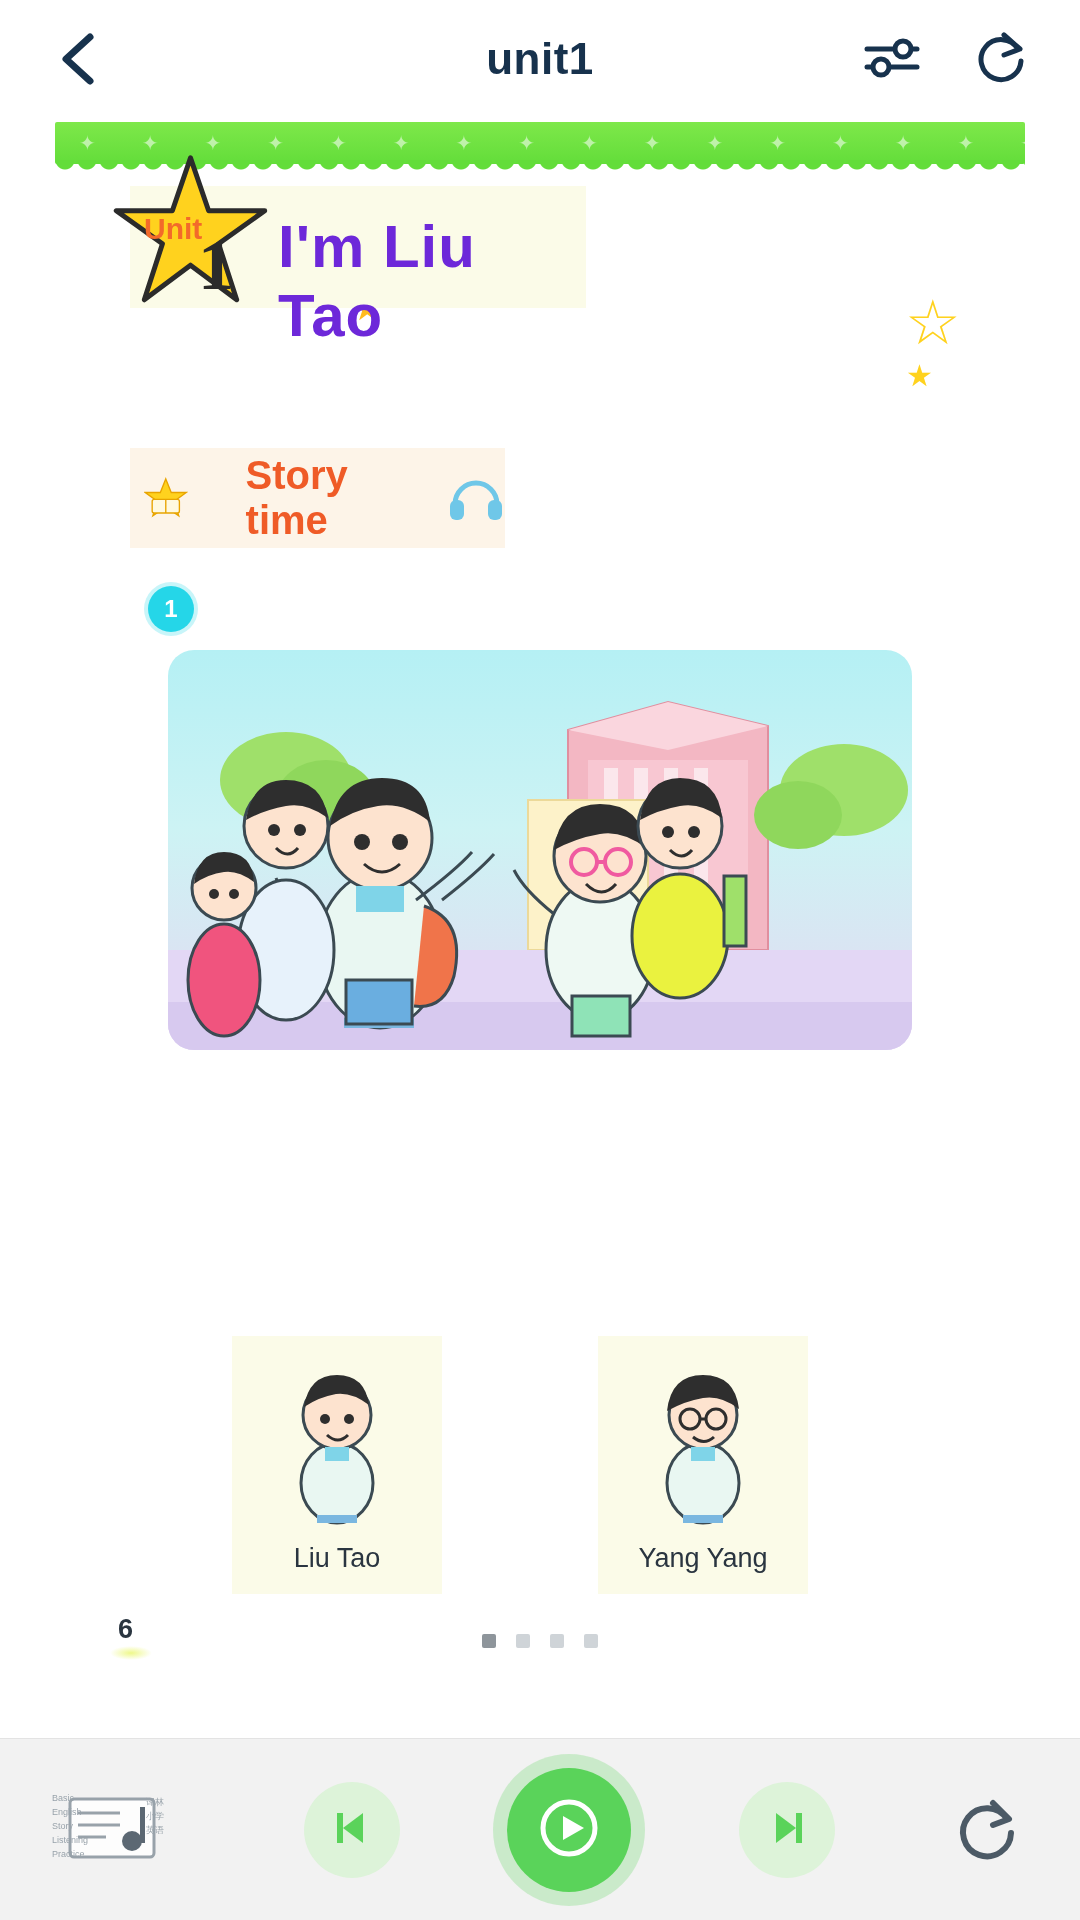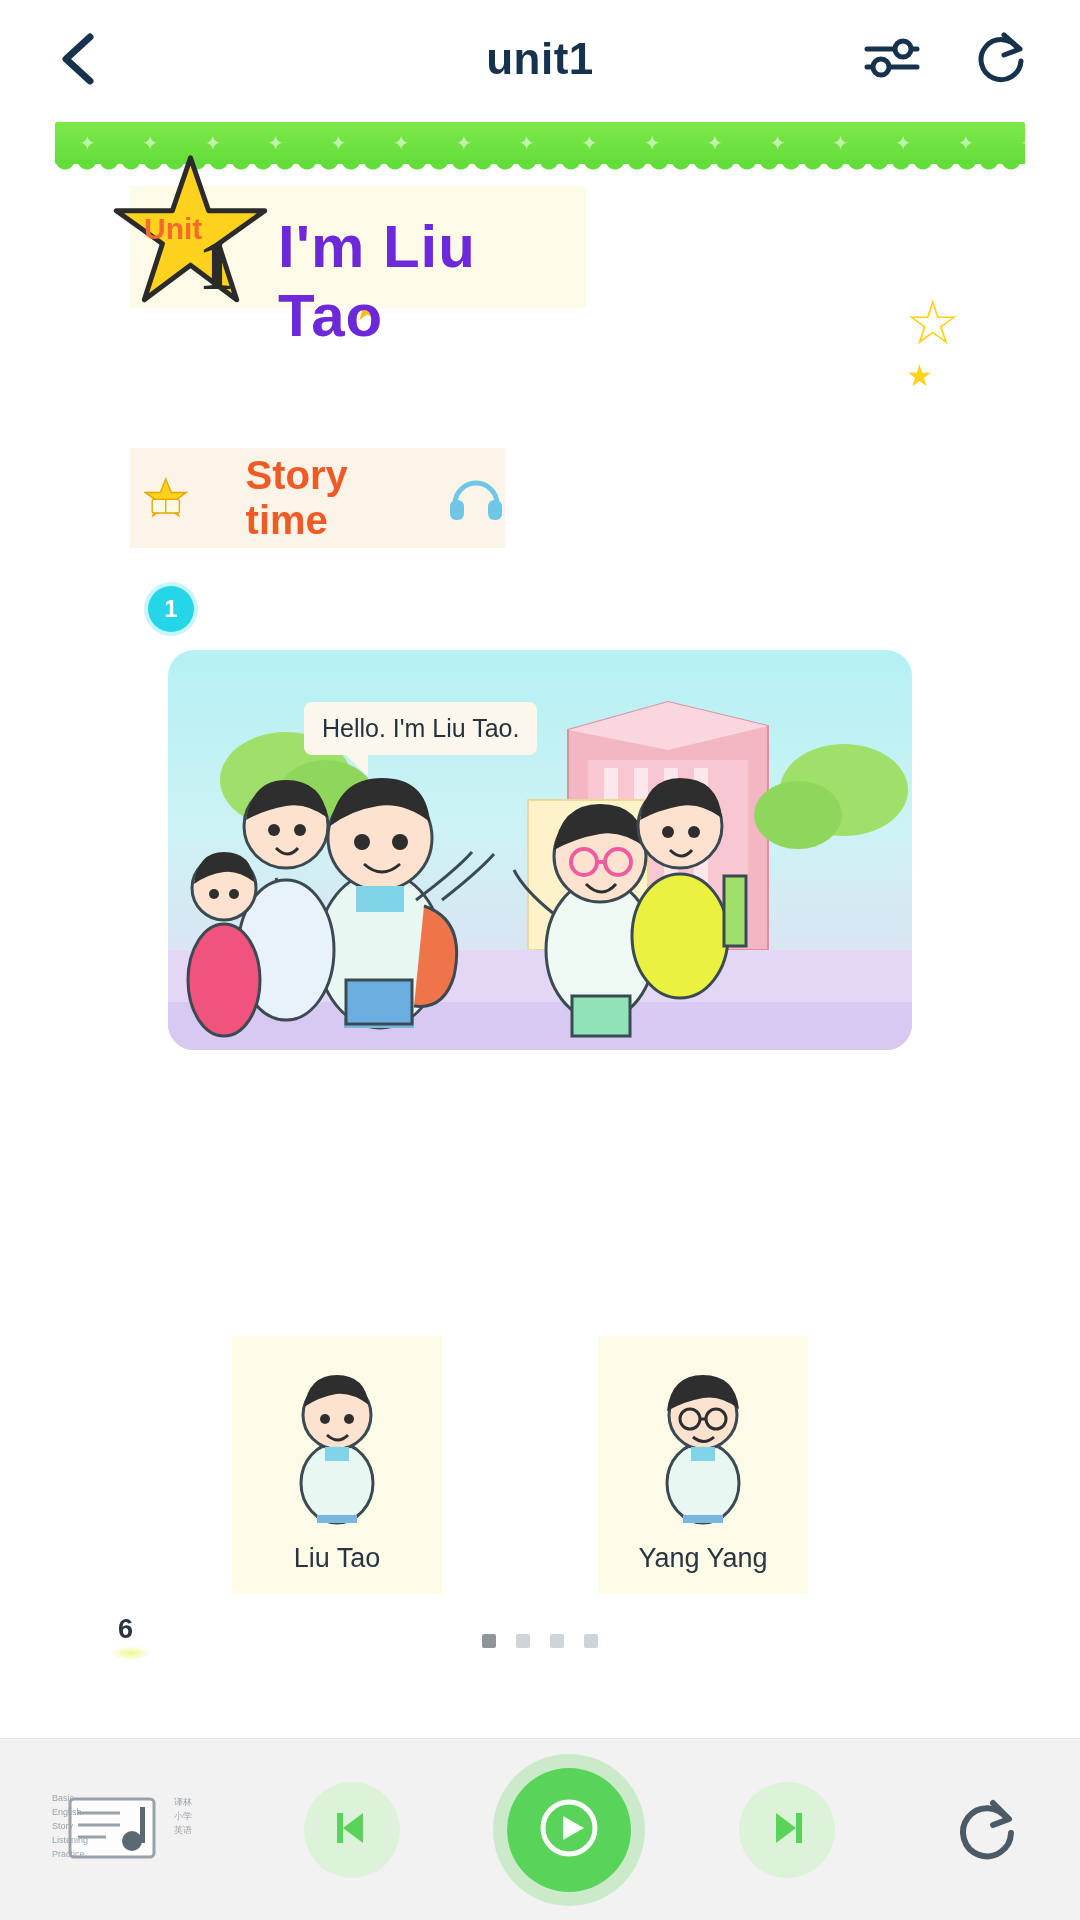--- a/index.html
+++ b/index.html
@@ -360,21 +360,20 @@
         <circle cx="46" cy="244" r="5" fill="#2e2e2e"></circle>
           <circle cx="66" cy="244" r="5" fill="#2e2e2e"></circle>
         <ellipse cx="512" cy="286" rx="48" ry="62" fill="#eaf23f" stroke="#3b4a52" stroke-width="3"></ellipse>
         <circle cx="512" cy="176" r="42" fill="#fde3cf" stroke="#3b4a52" stroke-width="3"></circle>
         <path d="M472,170 q6,-42 40,-42 q38,0 42,40 q-22,-16 -42,-12 q-22,4 -40,14z" fill="#2e2e2e"></path>
         <circle cx="500" cy="182" r="6" fill="#2e2e2e"></circle>
           <circle cx="526" cy="182" r="6" fill="#2e2e2e"></circle>
         <path d="M502,200 q12,12 22,0" stroke="#2e2e2e" stroke-width="3" fill="none"></path>
         <rect x="556" y="226" width="22" height="70" fill="#9fe06a" stroke="#3b4a52" stroke-width="3"></rect>
       </svg>
-      <div class="bubble bubble-a">Hello. I'm Liu Tao.</div>
     </div>
 
     <div class="card card-1">
       <div class="card-art">
         <svg width="120" height="170" viewBox="0 0 120 170">
           <ellipse cx="60" cy="128" rx="36" ry="40" fill="#e9f7f2" stroke="#3b4a52" stroke-width="3"></ellipse>
           <rect x="40" y="160" width="40" height="8" fill="#7ab7e0"></rect>
           <circle cx="60" cy="60" r="34" fill="#fde3cf" stroke="#3b4a52" stroke-width="3"></circle>
           <path d="M27,52 q5,-32 33,-32 q28,0 32,30 q-17,-13 -33,-11 q-17,3 -32,13z" fill="#2e2e2e"></path>
           <circle cx="48" cy="64" r="5" fill="#2e2e2e"></circle>
@@ -422,21 +421,21 @@
         <line x1="32" y1="50" x2="74" y2="50" stroke="#8f9aa3" stroke-width="3"></line>
         <line x1="32" y1="62" x2="60" y2="62" stroke="#8f9aa3" stroke-width="3"></line>
         <circle cx="86" cy="66" r="10" fill="#4c5a66"></circle>
         <rect x="94" y="32" width="5" height="36" fill="#4c5a66"></rect>
       </svg>
       <span class="tiny-text" style="left:6px; top:16px;">Basic
 English
 Story
 Listening
 Practice</span>
-      <span class="tiny-text" style="left:128px; top:20px;">译林
+      <span class="tiny-text" style="left:100px; top:20px;">译林
 小学
 英语</span>
     </div>
 
     <div class="bottom-spacer"></div>
 
     <div class="btn-circle btn-prev">
       <span>
         <svg width="46" height="46" viewBox="0 0 46 46">
           <polygon points="34,8 34,38 14,23" fill="#5ad35a"></polygon>

